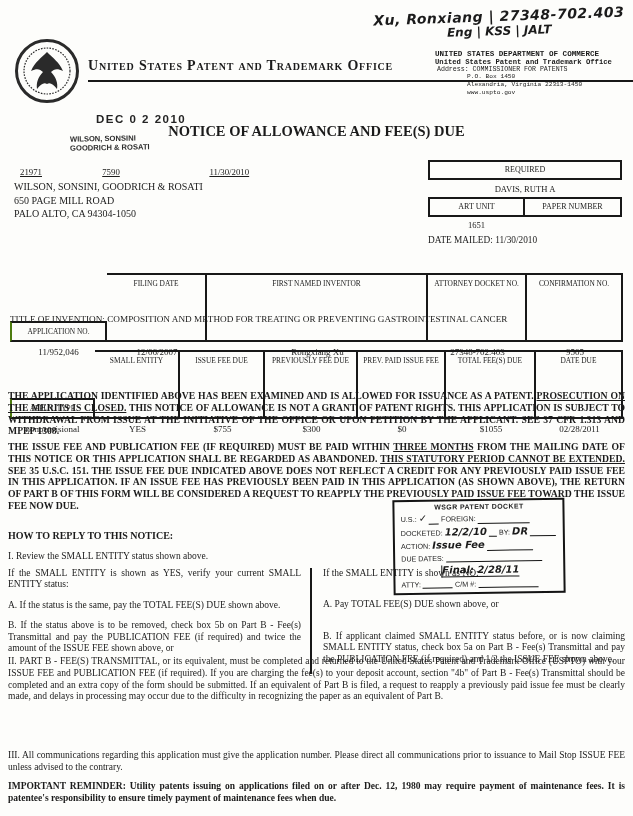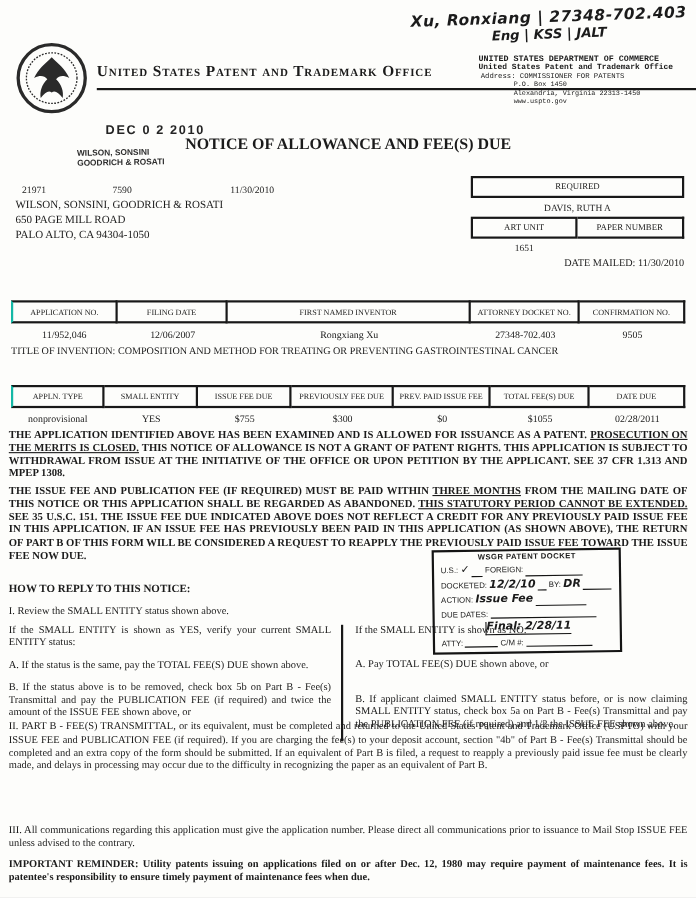--- a/index.html
+++ b/index.html
@@ -30,42 +30,42 @@
   .stamp-received { position:absolute; left:80px; top:85px; font-family:"Liberation Sans", sans-serif;
     font-weight:bold; font-size:19px; letter-spacing:2px; color:#1f1f1f; }
   .stamp-date { position:absolute; left:96px; top:113px; font-family:"Liberation Sans", sans-serif;
     font-weight:bold; font-size:11.5px; letter-spacing:1.5px; color:#242424; }
   .doc-title { position:absolute; left:0; right:0; top:123px; text-align:center; font-weight:bold; font-size:14.5px; }
   .firm-stamp { position:absolute; left:70px; top:134px; font-family:"Liberation Sans", sans-serif;
     font-weight:bold; font-size:7.6px; color:#2e2e2e; transform:rotate(-1deg); line-height:1.25; }
 
   
   .codes { position:absolute; left:20px; top:167px; font-size:8.8px; }
-  .codes span { display:inline-block; }
+  .codes span { display:inline-block;text-decoration:underline; }
   .codes .c1 { width:80px; } .codes .c2 { width:105px; }
   .recipient { position:absolute; left:14px; top:180px; font-size:10px; line-height:1.35; }
 
   
   .examiner-block { position:absolute; left:428px; top:160px; width:194px; text-align:center; }
   .exbox { border:2px solid #181818; padding:3px 0 4px; font-size:8px; }
   .exname { padding:4px 0 3px; font-size:8.6px; }
   .exgrid { display:grid; grid-template-columns:1fr 1fr; }
   .exgrid .cell { border:2px solid #181818; padding:3px 0 4px; font-size:8px; }
   .exgrid .cell + .cell { border-left:none; }
   .artval { width:50%; padding:3px 0 2px; font-size:8.6px; }
-  .datemailed { text-align:right; font-size:9.3px; padding-top:3px; }
+  .datemailed { text-align:left; font-size:9.3px; padding-top:3px; }
 
   
   .dtable { position:absolute; left:10px; right:10px; }
   .t1 { top:273px; } .t2 { top:350px; }
   .thead { display:grid; }
   .t1 .thead { grid-template-columns:97px 100px 1fr 99px 96px; }
   .t2 .thead { grid-template-columns:85px 85px 85px 93px 88px 90px 1fr; }
   .th { border:2px solid #181818; border-left:none; font-size:7.4px; text-align:center; padding:4px 1px; }
-  .th:first-child { border-left:2px solid #14b8a6; }
+  .th:first-child { border-left:2px solid #4d7c0f;margin-top:48px; }
   .tvals { display:grid; }
   .t1 .tvals { grid-template-columns:97px 100px 1fr 99px 96px; }
   .t2 .tvals { grid-template-columns:85px 85px 85px 93px 88px 90px 1fr; }
   .td { font-size:9px; text-align:center; padding-top:5px; }
   .invention-title { position:absolute; left:10px; top:314px; font-size:9.2px; }
 
   
   .npara { position:absolute; left:8px; right:8px; font-weight:bold; font-size:9.7px;
     line-height:1.22; text-align:justify; }
   .p1 { top:390px; } .p2 { top:441px; }

